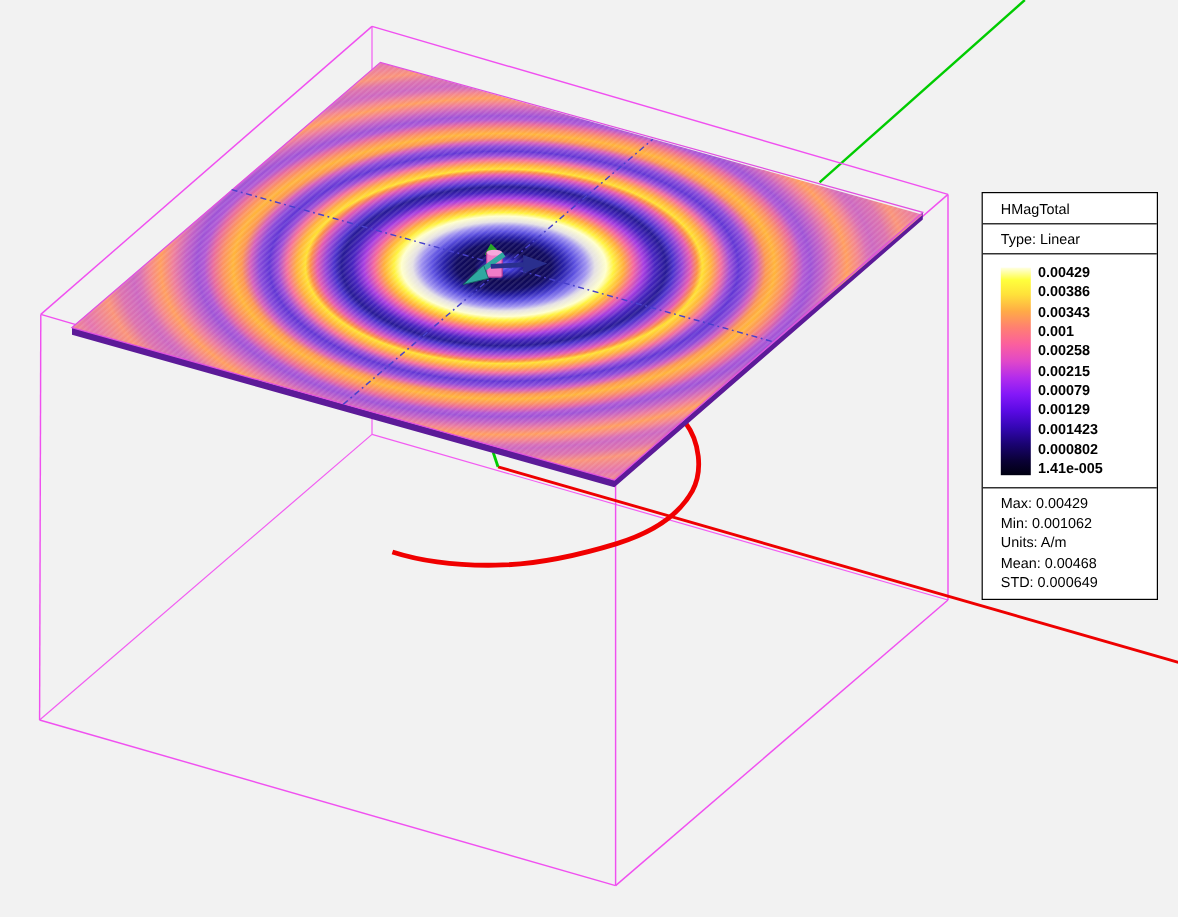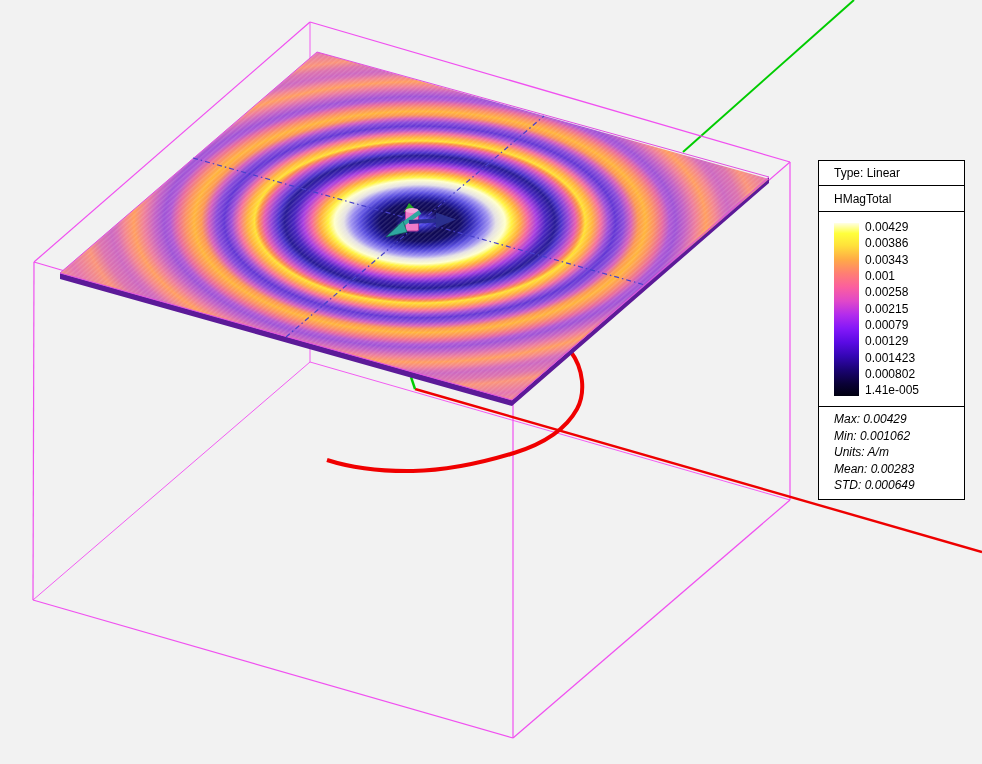--- a/index.html
+++ b/index.html
@@ -6,25 +6,25 @@
     font-family:"Liberation Sans","DejaVu Sans",sans-serif;}
   #stage{position:relative;width:982px;height:764px;background:#f2f2f2;}
   #viewport{position:absolute;left:0;top:0;}
   
   .legend{position:absolute;left:818px;top:160px;width:147px;height:340px;background:#ffffff;
     border:1px solid #000;box-sizing:border-box;font-size:12px;color:#000;}
   .legend .cell{box-sizing:border-box;border-bottom:1px solid #000;}
   .legend .titlecell{height:26px;line-height:26px;padding-left:15px;}
   .legend .typecell{height:25px;line-height:25px;padding-left:15px;}
   .legend .scalecell{height:195px;position:relative;}
-  .legend .statscell{height:92px;border-bottom:none;padding:4px 0 0 15px;font-style:italic;}
+  .legend .statscell{height:92px;border-bottom:none;padding:4px 0 0 15px;}
   .legend .statscell div{height:16.6px;line-height:16.6px;white-space:nowrap;}
   .colorbar{position:absolute;left:15px;top:11px;width:25px;height:173px;border:0;}
   .scale-labels{position:absolute;left:46px;top:7px;}
-  .scale-labels div{height:16.35px;line-height:16.35px;white-space:nowrap;}
+  .scale-labels div{height:16.35px;line-height:16.35px;white-space:nowrap;font-weight:bold;}
 </style>
 </head>
 <body>
 
 <div id="stage">
 
 <svg id="viewport" width="982" height="764" viewBox="0 0 982 764">
   <defs>
 
     <radialGradient id="rings" gradientUnits="userSpaceOnUse" cx="50.1" cy="51.9" r="80">
@@ -128,40 +128,40 @@
     <rect x="405.5" y="210" width="13" height="21" rx="1.5" fill="#f07cc8" stroke="#b03898" stroke-width="1"></rect>
     <ellipse cx="412" cy="210.5" rx="6.5" ry="2.4" fill="#f8a8dc"></ellipse>
     <line x1="420" y1="212" x2="399" y2="227" stroke="#2fa8a0" stroke-width="4.5"></line>
     <polygon points="403,221 407,232 386,237" fill="#2fa8a0" stroke="#16655f" stroke-width="0.7"></polygon>
     <line x1="409" y1="222" x2="437" y2="220.5" stroke="#2a2f8e" stroke-width="4"></line>
     <polygon points="436,212.5 436,228 456,219.5" fill="#2a2f8e"></polygon>
   </g>
 </svg>
 
 <div class="legend">
+  <div class="cell titlecell">HMagTotal</div>
   <div class="cell typecell">Type: Linear</div>
-  <div class="cell titlecell">HMagTotal</div>
   <div class="cell scalecell">
     <div class="colorbar" style="background: linear-gradient(rgb(255, 255, 228) 0%, rgb(255, 255, 60) 6%, rgb(255, 225, 58) 13%, rgb(255, 171, 70) 21%, rgb(255, 127, 114) 29%, rgb(251, 95, 158) 37%, rgb(225, 72, 200) 45%, rgb(179, 44, 236) 53%, rgb(132, 24, 248) 61%, rgb(90, 10, 228) 69%, rgb(52, 6, 180) 77%, rgb(26, 3, 114) 85%, rgb(10, 1, 54) 93%, rgb(0, 0, 16) 100%);"></div>
     <div class="scale-labels">
       <div>0.00429</div>
       <div>0.00386</div>
       <div>0.00343</div>
       <div>0.001</div>
       <div>0.00258</div>
       <div>0.00215</div>
       <div>0.00079</div>
       <div>0.00129</div>
       <div>0.001423</div>
       <div>0.000802</div>
       <div>1.41e-005</div>
     </div>
   </div>
   <div class="cell statscell">
     <div>Max: 0.00429</div>
     <div>Min: 0.001062</div>
     <div>Units: A/m</div>
-    <div>Mean: 0.00283</div>
+    <div>Mean: 0.00468</div>
     <div>STD: 0.000649</div>
   </div>
 </div>
 
 </div>
 
 </body></html>

